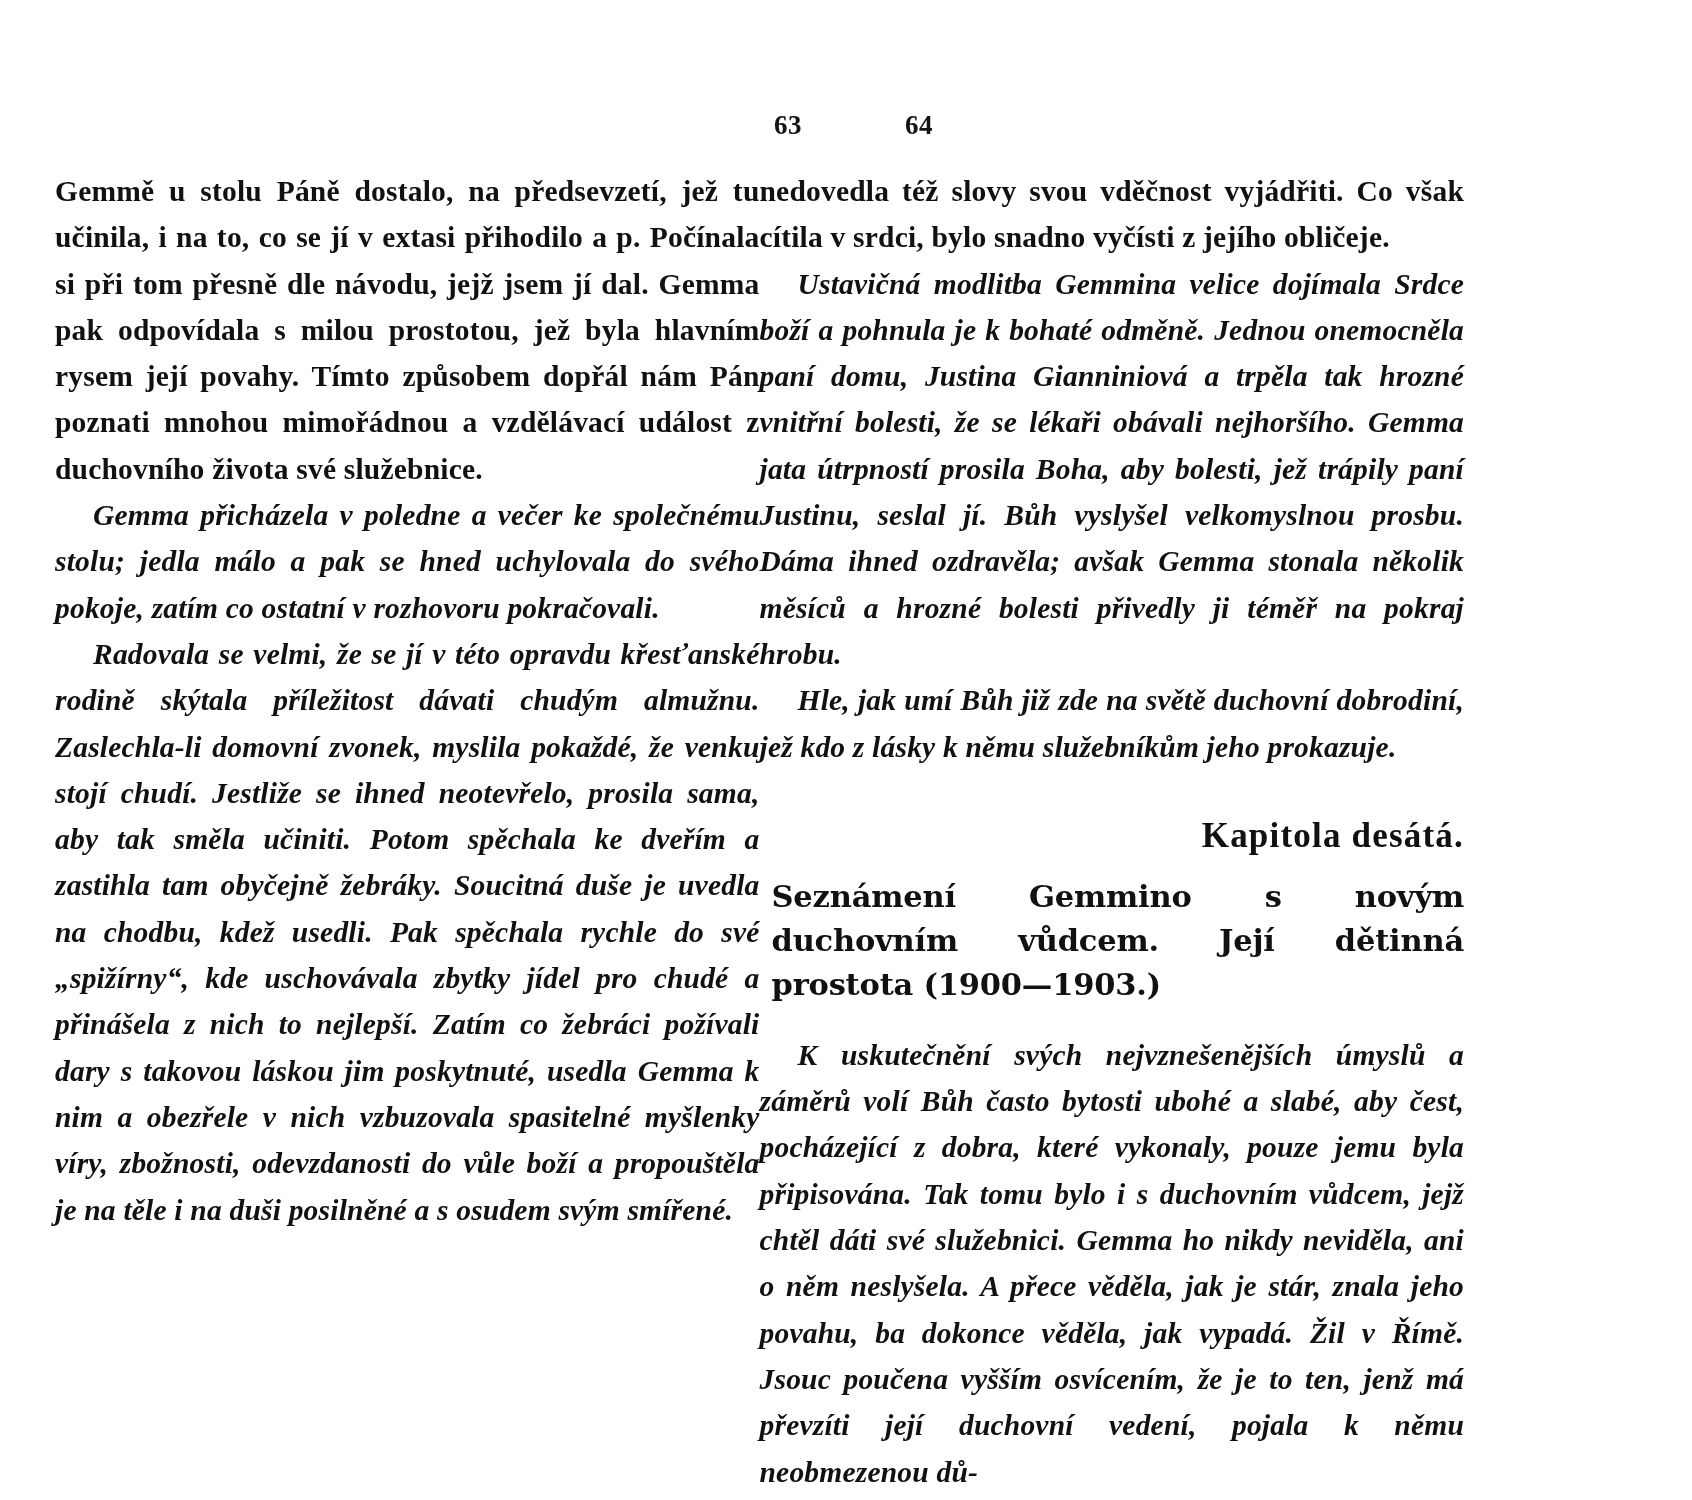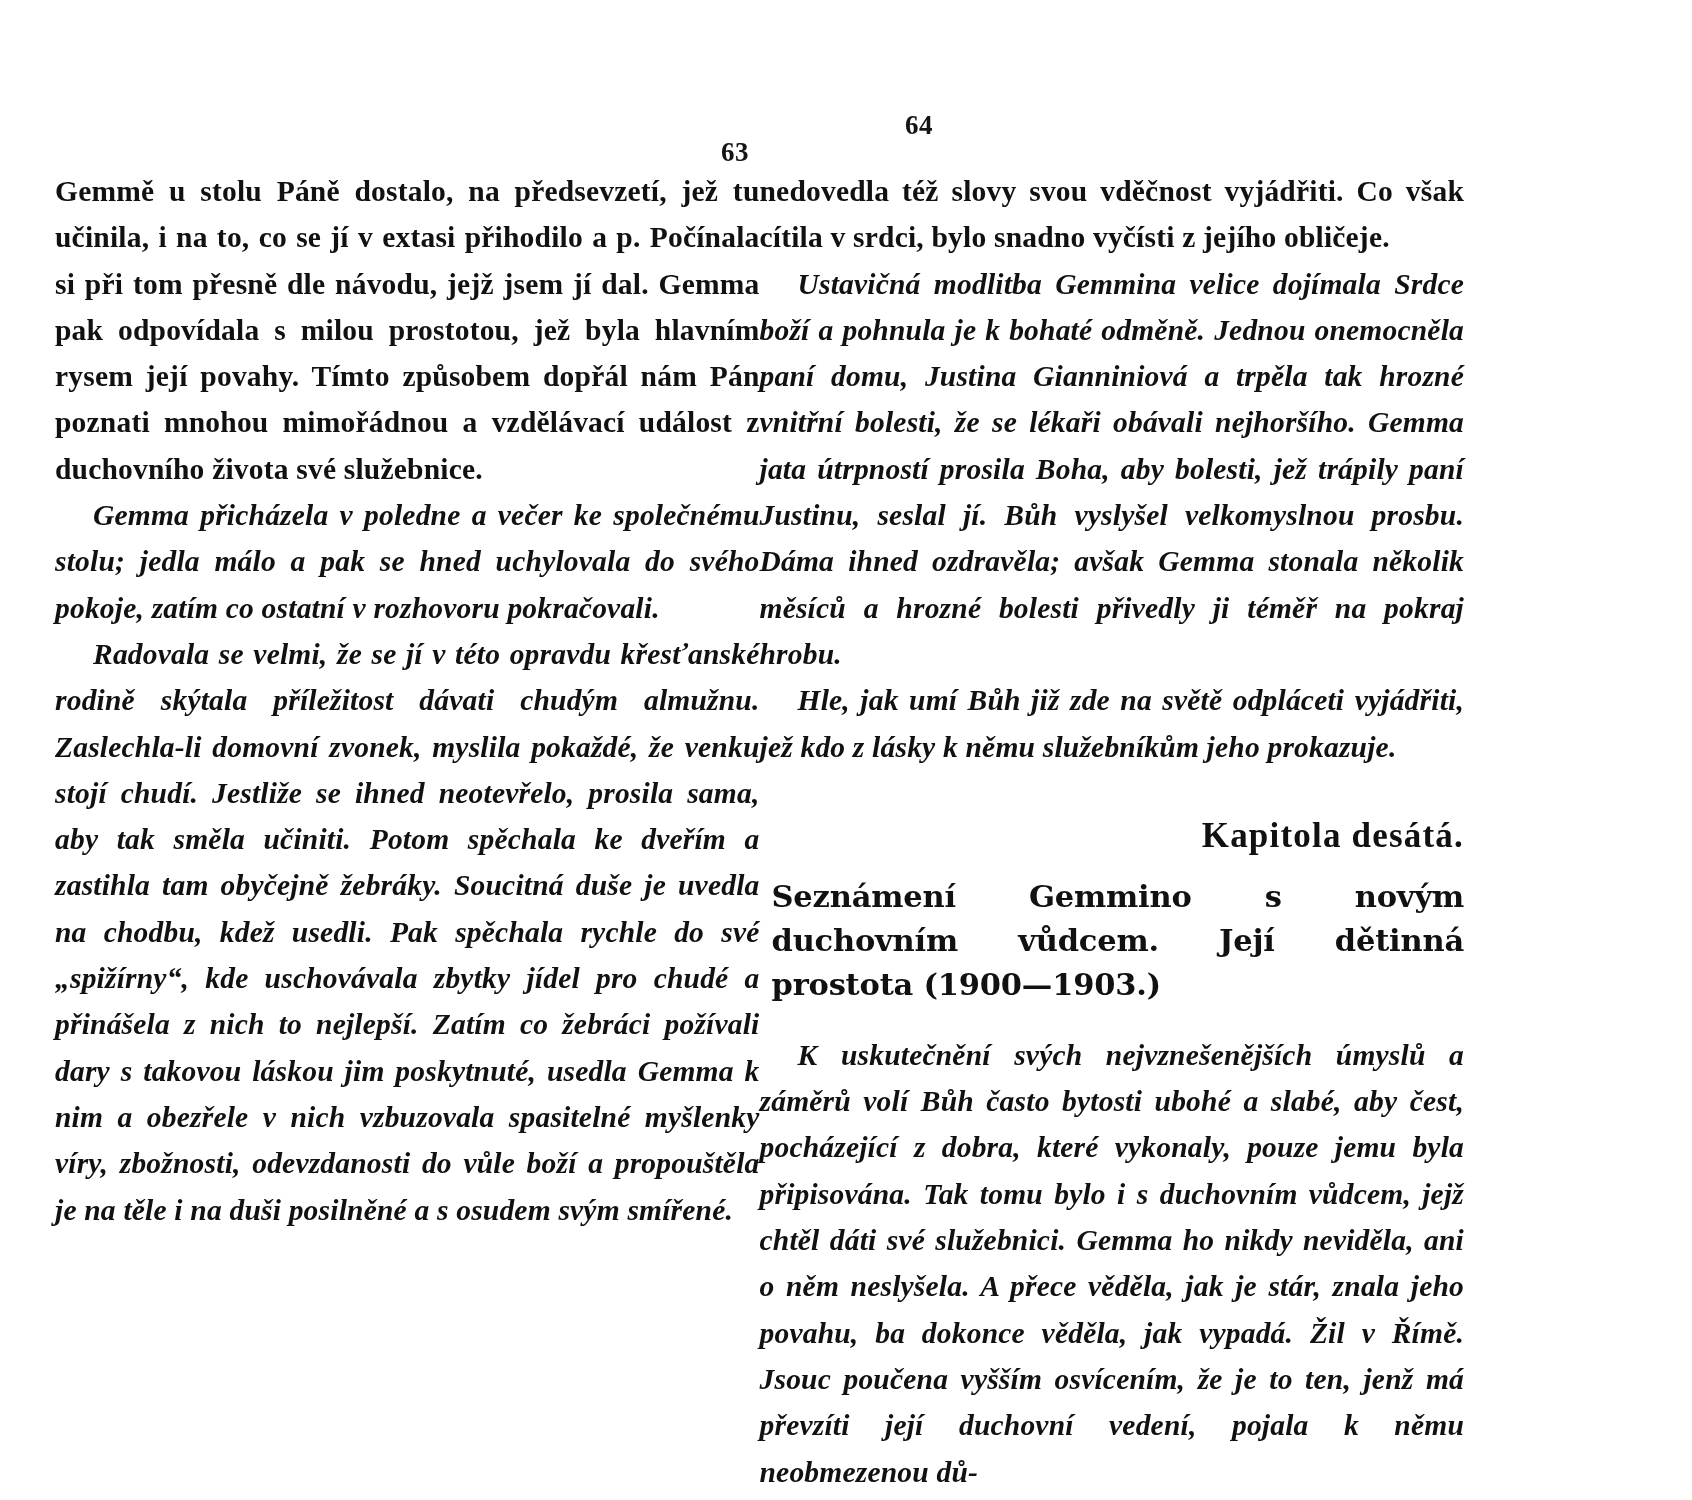--- a/index.html
+++ b/index.html
@@ -31,21 +31,21 @@
     width: 1692px;
     height: 40px;
   }
   .folio {
     position: absolute;
     font-size: 27px;
     font-weight: 700;
     letter-spacing: 0.5px;
     color: #141414;
   }
-  .folio.left { left: 721px; margin-top: 27px; }
+  .folio.left { left: 774px; }
   .folio.right { left: 905px; text-align: right; }
 
   .columns {
     position: absolute;
     top: 168px;
     left: 0;
     width: 1516px;
     display: flex;
     justify-content: space-between;
   }
@@ -104,21 +104,21 @@
 
     <div class="col left">
       <p class="para">Gemmě u stolu Páně dostalo, na předsevzetí, jež tu učinila, i na to, co se jí v extasi přihodilo a p. Počínala si při tom přesně dle návodu, jejž jsem jí dal. Gemma pak odpovídala s milou prostotou, jež byla hlavním rysem její povahy. Tímto způsobem dopřál nám Pán poznati mnohou mimořádnou a vzdělávací událost z duchovního života své služebnice.</p>
       <p class="para indent">Gemma přicházela v poledne a večer ke společnému stolu; jedla málo a pak se hned uchylovala do svého pokoje, zatím co ostatní v rozhovoru pokračovali.</p>
       <p class="para indent">Radovala se velmi, že se jí v této opravdu křesťanské rodině skýtala příležitost dávati chudým almužnu. Zaslechla-li domovní zvonek, myslila pokaždé, že venku stojí chudí. Jestliže se ihned neotevřelo, prosila sama, aby tak směla učiniti. Potom spěchala ke dveřím a zastihla tam obyčejně žebráky. Soucitná duše je uvedla na chodbu, kdež usedli. Pak spěchala rychle do své „spižírny“, kde uschovávala zbytky jídel pro chudé a přinášela z nich to nejlepší. Zatím co žebráci požívali dary s takovou láskou jim poskytnuté, usedla Gemma k nim a obezřele v nich vzbuzovala spasitelné myšlenky víry, zbožnosti, odevzdanosti do vůle boží a propouštěla je na těle i na duši posilněné a s osudem svým smířené.</p>
     </div>
 
     <div class="col right">
       <p class="para">nedovedla též slovy svou vděčnost vyjádřiti. Co však cítila v srdci, bylo snadno vyčísti z jejího obličeje.</p>
       <p class="para indent">Ustavičná modlitba Gemmina velice dojímala Srdce boží a pohnula je k bohaté odměně. Jednou onemocněla paní domu, Justina Gianniniová a trpěla tak hrozné vnitřní bolesti, že se lékaři obávali nejhoršího. Gemma jata útrpností prosila Boha, aby bolesti, jež trápily paní Justinu, seslal jí. Bůh vyslyšel velkomyslnou prosbu. Dáma ihned ozdravěla; avšak Gemma stonala několik měsíců a hrozné bolesti přivedly ji téměř na pokraj hrobu.</p>
-      <p class="para indent">Hle, jak umí Bůh již zde na světě odpláceti vyjádřiti, jež kdo z lásky k němu služebníkům jeho prokazuje.</p>
+      <p class="para indent">Hle, jak umí Bůh již zde na světě duchovní dobrodiní, jež kdo z lásky k němu služebníkům jeho prokazuje.</p>
 
       <div class="chapter-label">Kapitola desátá.</div>
       <div class="chapter-title">Seznámení Gemmino s novým duchovním vůdcem. Její dětinná prostota (1900—1903.)</div>
 
       <p class="para indent">K uskutečnění svých nejvznešenějších úmyslů a záměrů volí Bůh často bytosti ubohé a slabé, aby čest, pocházející z dobra, které vykonaly, pouze jemu byla připisována. Tak tomu bylo i s duchovním vůdcem, jejž chtěl dáti své služebnici. Gemma ho nikdy neviděla, ani o něm neslyšela. A přece věděla, jak je stár, znala jeho povahu, ba dokonce věděla, jak vypadá. Žil v Římě. Jsouc poučena vyšším osvícením, že je to ten, jenž má převzíti její duchovní vedení, pojala k němu neobmezenou dů-</p>
     </div>
 
   </div>
 </div>
 

